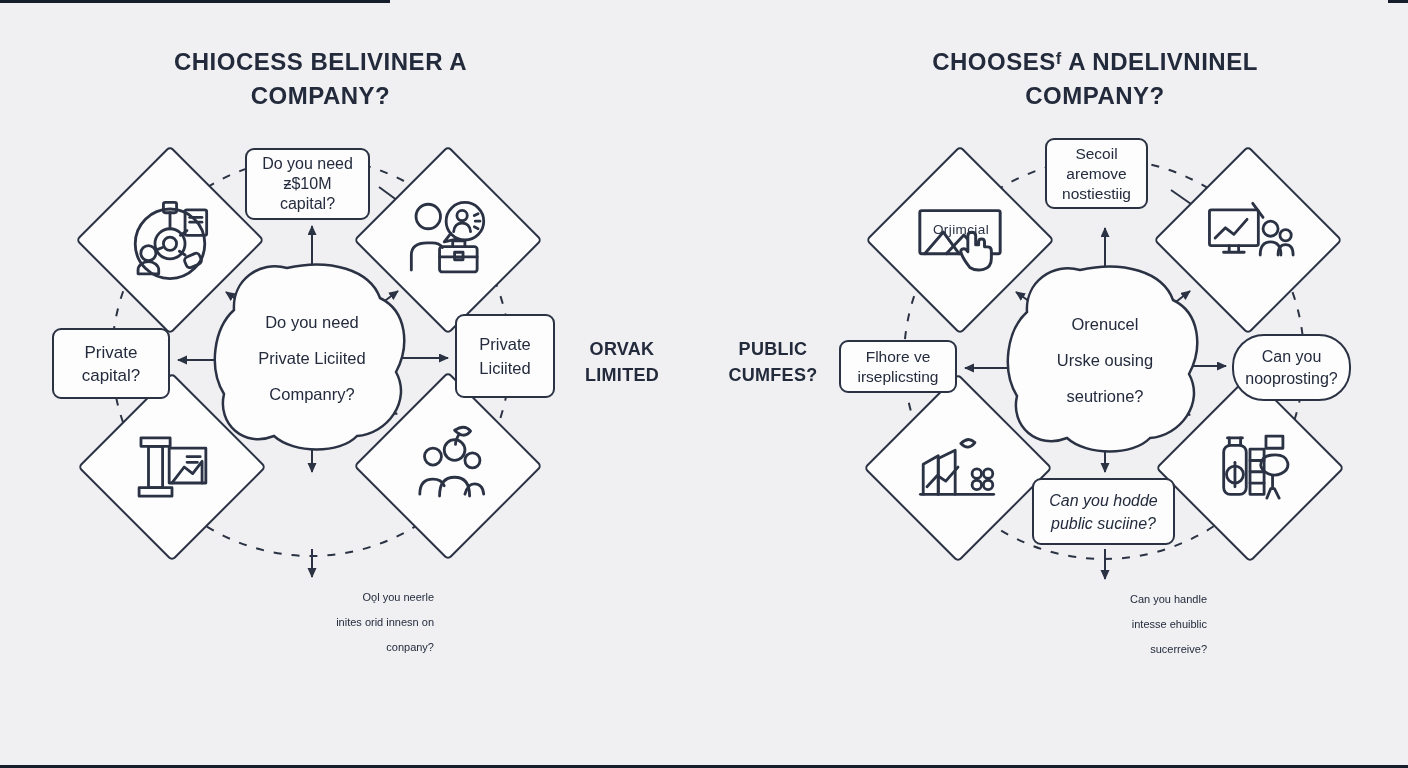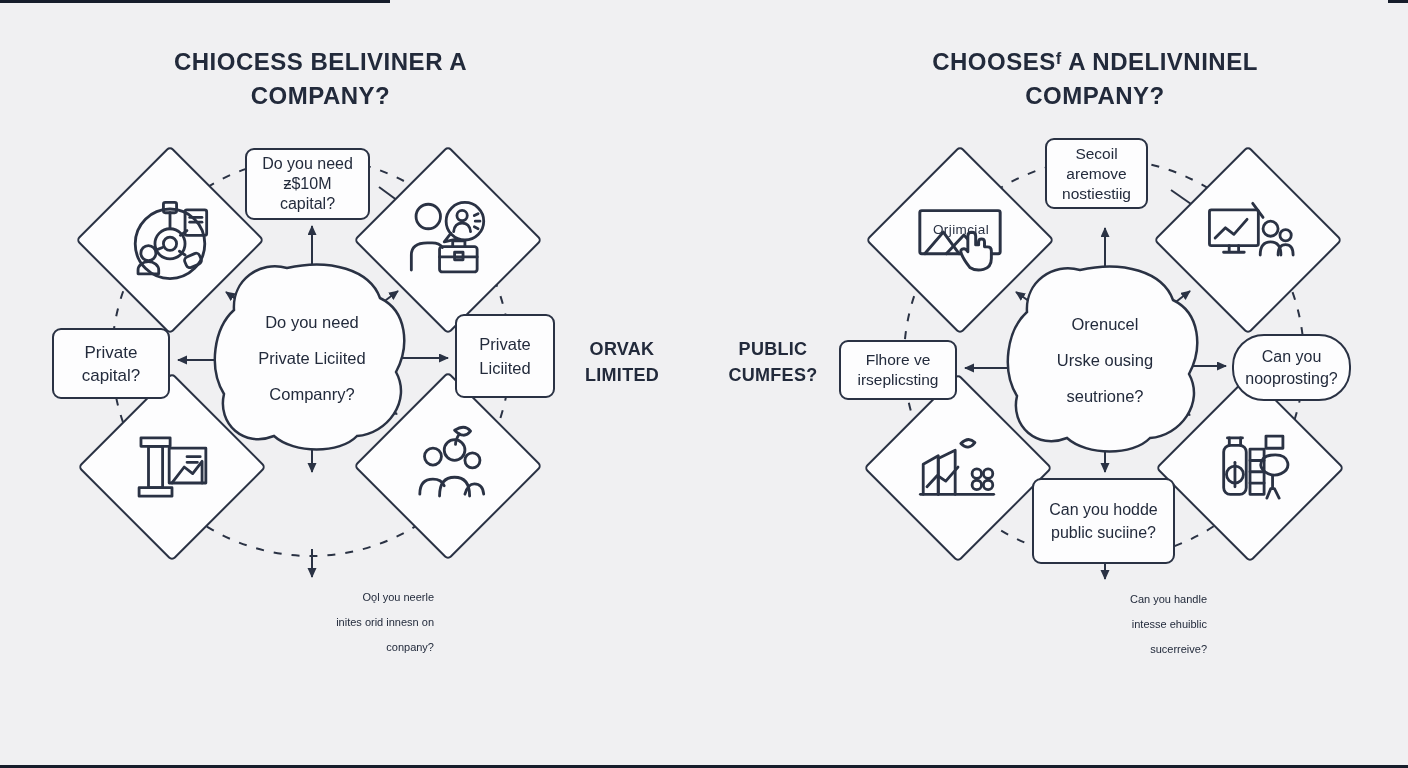--- a/index.html
+++ b/index.html
@@ -252,25 +252,25 @@
         <rect x="67" y="16" width="18" height="13"></rect>
         <path d="M64,40 q-6,8 2,14 q8,6 17,2 q9,-4 7,-12 q-2,-8 -13,-8 q-9,0 -13,4 z"></path>
         <path d="M74,58 v14 M72,72 l-4,10 M76,72 l5,10"></path>
       </svg>
     </div>
   </div>
 
   <div class="box" style="left:1045px;top:138px;width:103px;height:71px;">Secoil
 aremove
 nostiestiig</div>
-  <div class="box" style="left:839px;top:340px;width:118px;height:60px;">Flhore ve
+  <div class="box" style="left:839px;top:340px;width:118px;height:53px;">Flhore ve
 irseplicsting</div>
   <div class="box" style="left:1232px;top:334px;width:119px;height:67px;font-size:16px;line-height:22px;border-radius:32px;">Can you
 nooprosting?</div>
-  <div class="box" style="left:1032px;top:478px;width:143px;height:86px;font-size:16px;line-height:23px;">Can you hodde
+  <div class="box" style="left:1032px;top:478px;width:143px;height:67px;font-size:16px;line-height:23px;font-style:italic;">Can you hodde
 public suciine?</div>
 
   <div class="center-text" style="left:1025px;top:290px;width:160px;height:140px;">
     <div>Orenucel</div>
     <div>Urske ousing</div>
     <div>seutrione?</div>
   </div>
 
   <div class="caption" style="left:1003px;top:587px;width:204px;">Can you handle
 intesse ehuiblic

